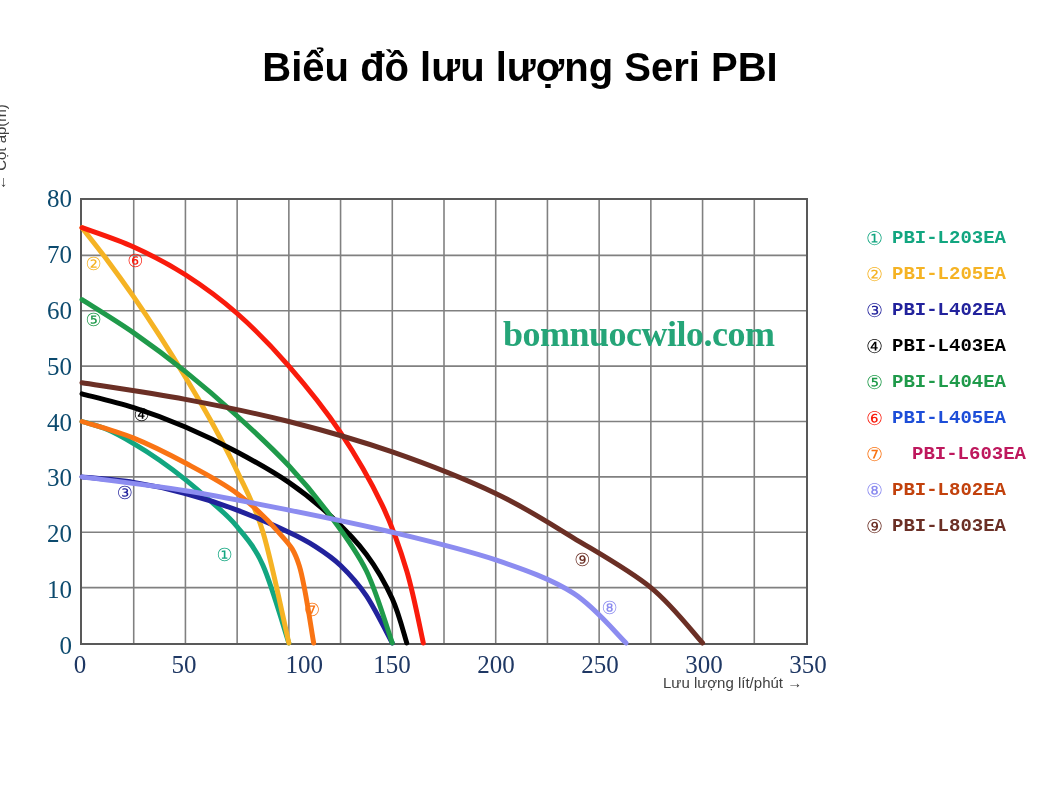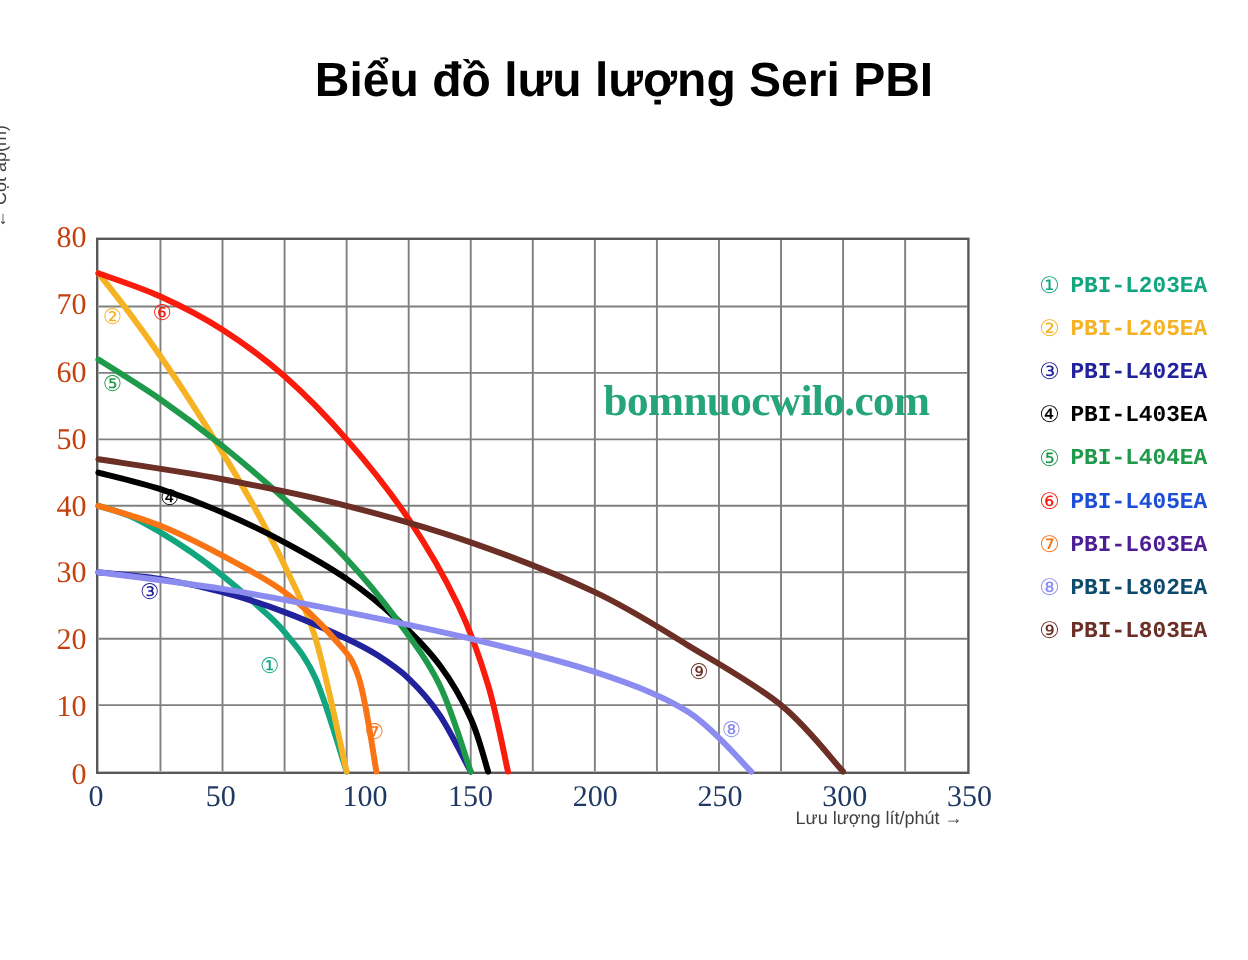--- a/index.html
+++ b/index.html
@@ -16,21 +16,21 @@
   
   #chart-area{
     position:absolute;left:80px;top:198px;width:728px;height:447px;
     border:2px solid #595959;box-sizing:border-box;background:#fff;
   }
   #grid-svg{position:absolute;left:0;top:0;width:100%;height:100%;}
   #curves-svg{position:absolute;left:0;top:0;width:100%;height:100%;overflow:visible;}
   #y-ticks{position:absolute;left:0;top:0;width:1040px;height:800px;}
   .ytick-lbl{
     position:absolute;width:52px;text-align:right;
-    font-size:25px;color:#c2410c;font-family:"Liberation Serif",serif;
+    font-size:25px;color:#0c4a6e;font-family:"Liberation Serif",serif;
     line-height:1;
   }
   .xtick-lbl{
     position:absolute;width:70px;text-align:center;top:652px;
     font-size:25px;color:#1f3864;font-family:"Liberation Serif",serif;
     line-height:1;
   }
   #y-axis-title{
     position:absolute;left:-8px;top:190px;
     transform:rotate(-90deg);transform-origin:left top;
@@ -166,23 +166,23 @@
     <div class="legend-row">
       <span class="legend-marker" style="color: rgb(31, 154, 74);">⑤</span>
       <span class="legend-label" style="color: rgb(31, 154, 74);">PBI-L404EA</span>
     </div>
     <div class="legend-row">
       <span class="legend-marker" style="color: rgb(249, 27, 12);">⑥</span>
       <span class="legend-label" style="color: #1d4ed8;">PBI-L405EA</span>
     </div>
     <div class="legend-row">
       <span class="legend-marker" style="color: rgb(249, 116, 20);">⑦</span>
-      <span class="legend-label" style="color: #4c1d95;">PBI-L603EA</span>
+      <span class="legend-label" style="color: #be185d; margin-left: 20px;">PBI-L603EA</span>
     </div>
     <div class="legend-row">
       <span class="legend-marker" style="color: rgb(140, 140, 240);">⑧</span>
-      <span class="legend-label" style="color: #0c4a6e;">PBI-L802EA</span>
+      <span class="legend-label" style="color: #c2410c;">PBI-L802EA</span>
     </div>
     <div class="legend-row">
       <span class="legend-marker" style="color: rgb(107, 47, 37);">⑨</span>
       <span class="legend-label" style="color: rgb(107, 47, 37);">PBI-L803EA</span>
     </div>
   </div>
 
 </body></html>

